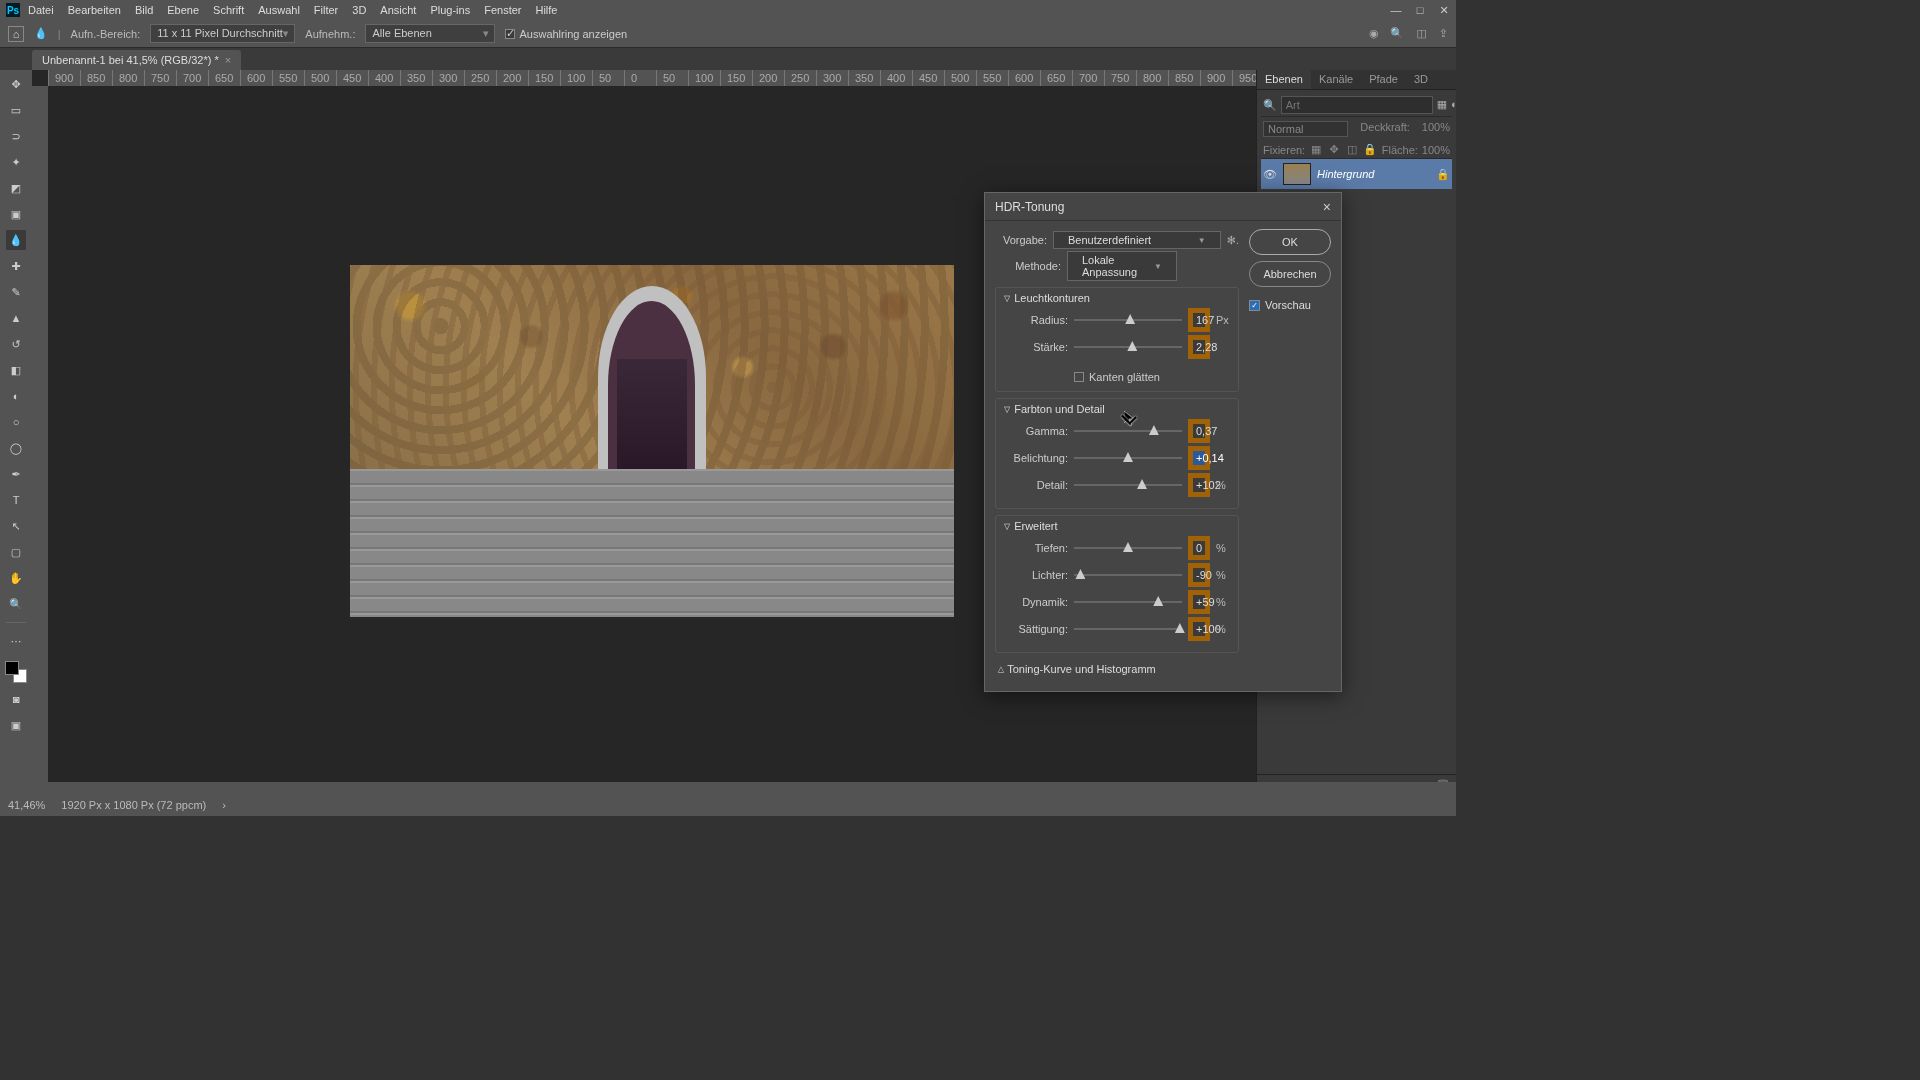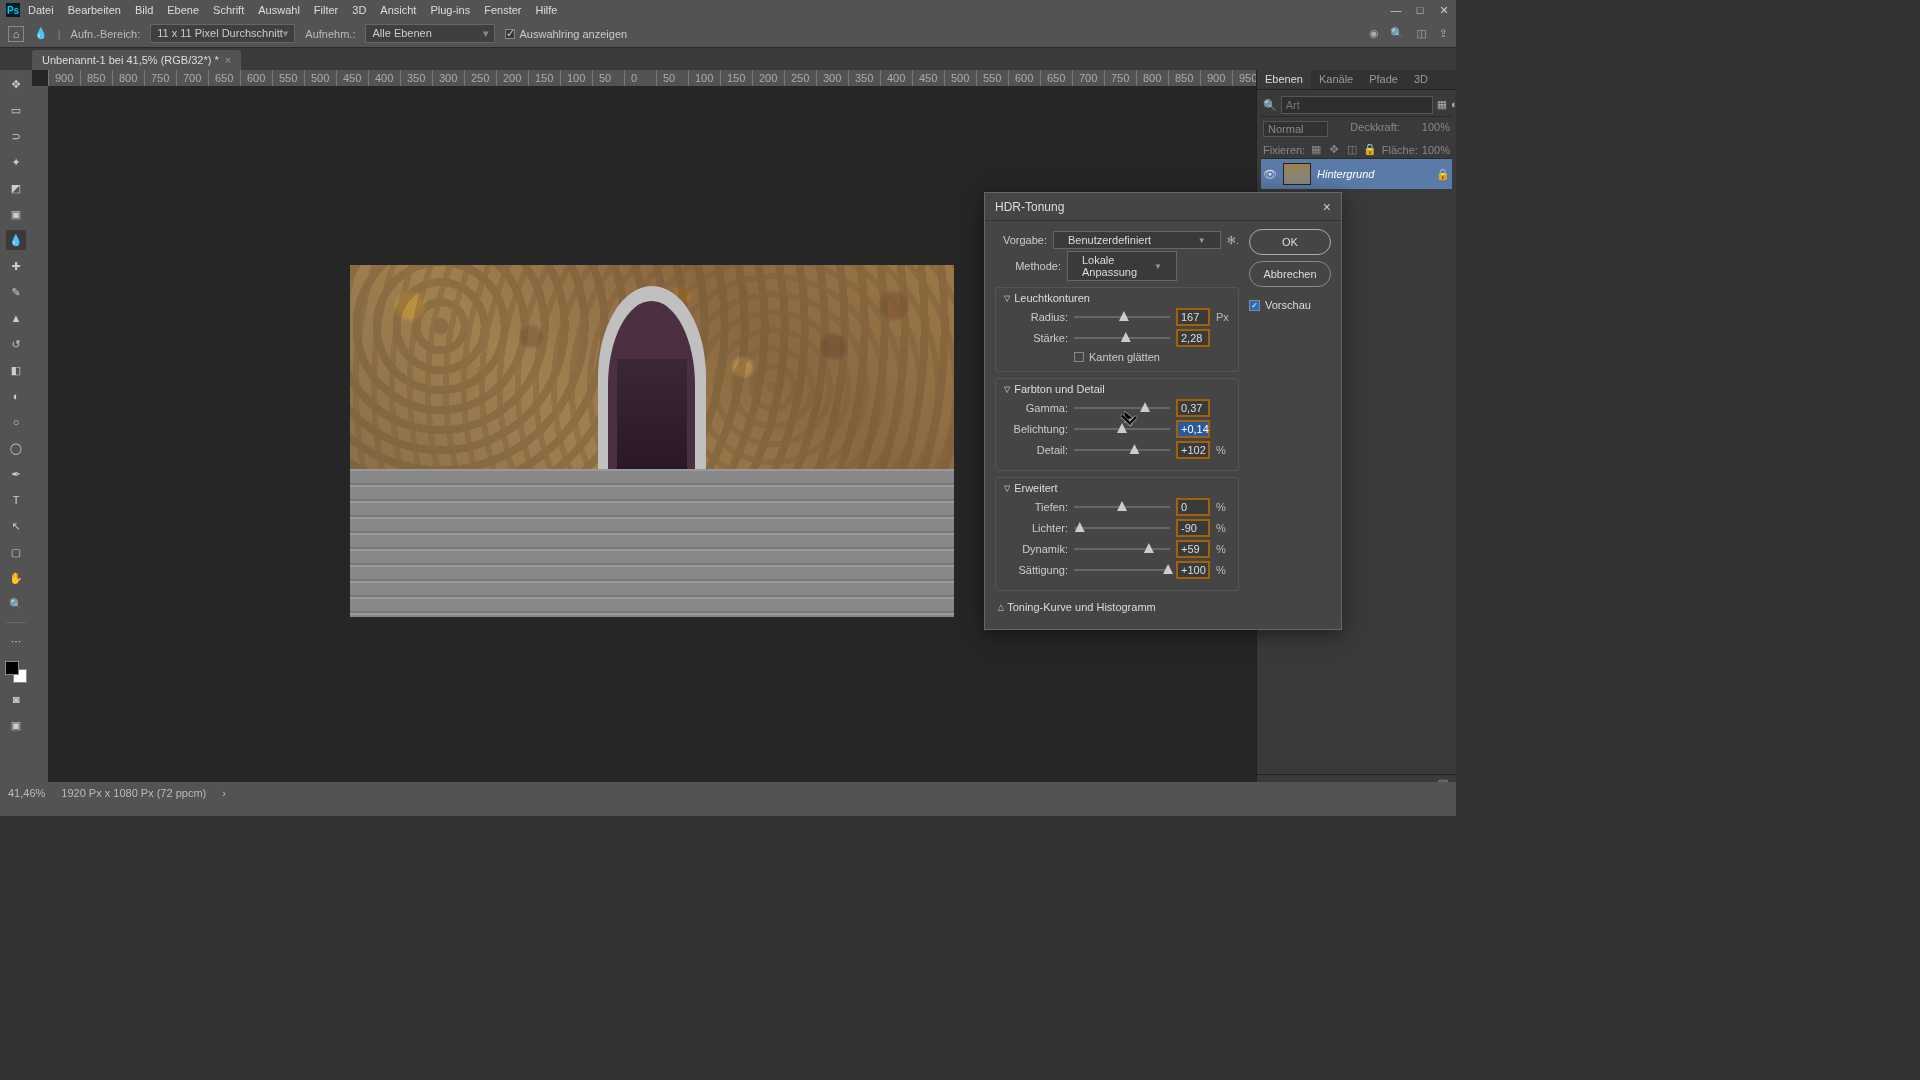--- a/index.html
+++ b/index.html
@@ -54,31 +54,31 @@
 .steps{position:absolute;left:0;right:0;top:58%;bottom:0;background:
  repeating-linear-gradient(#999 0 2px,#888 2px 14px,#777 14px 16px)}
 .rightpanel{width:200px;background:#3a3a3a;border-left:1px solid #222;display:flex;flex-direction:column}
 .paneltabs{height:20px;display:flex;border-bottom:1px solid #222;background:#323232}
 .paneltabs .pt{padding:3px 8px;color:#999}
 .paneltabs .pt.act{background:#3a3a3a;color:#ddd}
 .panelbody{padding:4px}
 .searchrow{display:flex;align-items:center;gap:4px;padding:2px;border-bottom:1px solid #2a2a2a}
 .searchrow .sinput{flex:1;background:#2e2e2e;border:1px solid #555;height:18px;padding:0 4px;color:#888}
 .searchrow .ic{width:14px;height:14px;color:#aaa;text-align:center}
-.blendrow{display:flex;padding:4px 2px;gap:22px;color:#888}
+.blendrow{display:flex;padding:4px 2px;gap:12px;color:#888}
 .blendrow .sel{flex:1;background:#323232;border:1px solid #555;padding:1px 4px}
 .lockrow{display:flex;align-items:center;padding:2px;gap:4px;color:#888;border-bottom:1px solid #2a2a2a}
 .lockrow .ic{width:14px;text-align:center}
 .layeritem{display:flex;align-items:center;padding:4px 2px;gap:6px;background:#5a7aa8}
 .layeritem .eye{width:14px;color:#ddd}
 .layeritem .thumb{width:28px;height:22px;background:linear-gradient(#9a8050,#888);border:1px solid #222}
 .layeritem .name{color:#fff;font-style:italic;flex:1}
 .layeritem .lock{color:#ddd}
 .panelfoot{margin-top:auto;height:22px;border-top:1px solid #222;display:flex;align-items:center;justify-content:flex-end;gap:8px;padding:0 6px;color:#888}
-.status{position:absolute;bottom:0;left:0;right:0;height:20px;background:#535353;display:flex;align-items:flex-end;padding:17px 8px;gap:16px;color:#bbb}
+.status{position:absolute;bottom:0;left:0;right:0;height:20px;background:#535353;display:flex;align-items:flex-start;padding:17px 8px;gap:16px;color:#bbb}
 
 
 .dialog{position:absolute;left:984px;top:192px;width:358px;background:#454545;border:1px solid #666;box-shadow:0 4px 20px rgba(0,0,0,.5)}
 .dlg-title{height:28px;background:#454545;display:flex;align-items:center;padding:0 10px;border-bottom:1px solid #333}
 .dlg-title .t{color:#ddd;font-size:12px}
 .dlg-title .x{margin-left:auto;color:#ccc;font-size:14px}
 .dlg-body{display:flex;padding:8px 10px;gap:10px}
 .dlg-left{flex:1}
 .dlg-right{width:82px;display:flex;flex-direction:column;gap:6px}
 .dlg-btn{border:1px solid #888;border-radius:14px;padding:6px 0;text-align:center;color:#ddd;background:transparent}
@@ -93,24 +93,24 @@
 .section{border:1px solid #555;border-radius:3px;margin:6px 0;padding:4px 8px 8px 8px}
 .sechead{display:flex;align-items:center;gap:4px;color:#ddd;margin-bottom:4px}
 .sechead .tri{font-size:8px}
 .sechead.collapsed .tri{transform:rotate(-90deg);display:inline-block}
 .prow{display:flex;align-items:center;gap:6px;margin:3px 0}
 .prow .plbl{width:64px;text-align:right;color:#ccc}
 .prow .slider{flex:1;height:14px;position:relative}
 .prow .slider .track{position:absolute;top:6px;left:0;right:0;height:2px;background:#666}
 .prow .slider .thumb{position:absolute;top:1px;width:10px;height:10px;background:#ddd;transform:translateX(-50%) rotate(45deg) }
 .prow .slider .thumb{clip-path:polygon(50% 0,100% 100%,0 100%);transform:translateX(-50%);background:#ccc}
-.prow .val{width:34px;background:#3a3a3a;border:2px solid #a16207;padding:1px 3px;color:#ddd;text-align:left}
+.prow .val{width:22px;background:#3a3a3a;border:5px solid #a16207;padding:1px 3px;color:#ddd;text-align:center}
 .prow .val.hl{background:#2a5a9a;color:#fff}
 .prow .unit{width:14px;color:#bbb}
-.chkrow{display:flex;align-items:center;gap:5px;justify-content:center;margin-top:4px;color:#ccc}
+.chkrow{display:flex;align-items:center;gap:5px;justify-content:center;margin-top:12px;color:#ccc}
 .chkrow .cb{width:10px;height:10px;border:1px solid #888}
 .cursor{position:absolute;width:12px;height:16px;pointer-events:none}
 .cursor::before{content:"";position:absolute;left:0;top:0;border-left:2px solid #000;border-bottom:2px solid #000;width:8px;height:10px;transform:rotate(-45deg);filter:drop-shadow(0 0 1px #fff)}
 </style>
 </head>
 <body>
 
 <div class="titlebar">
   <div class="ps">Ps</div>
   <div class="menu">

